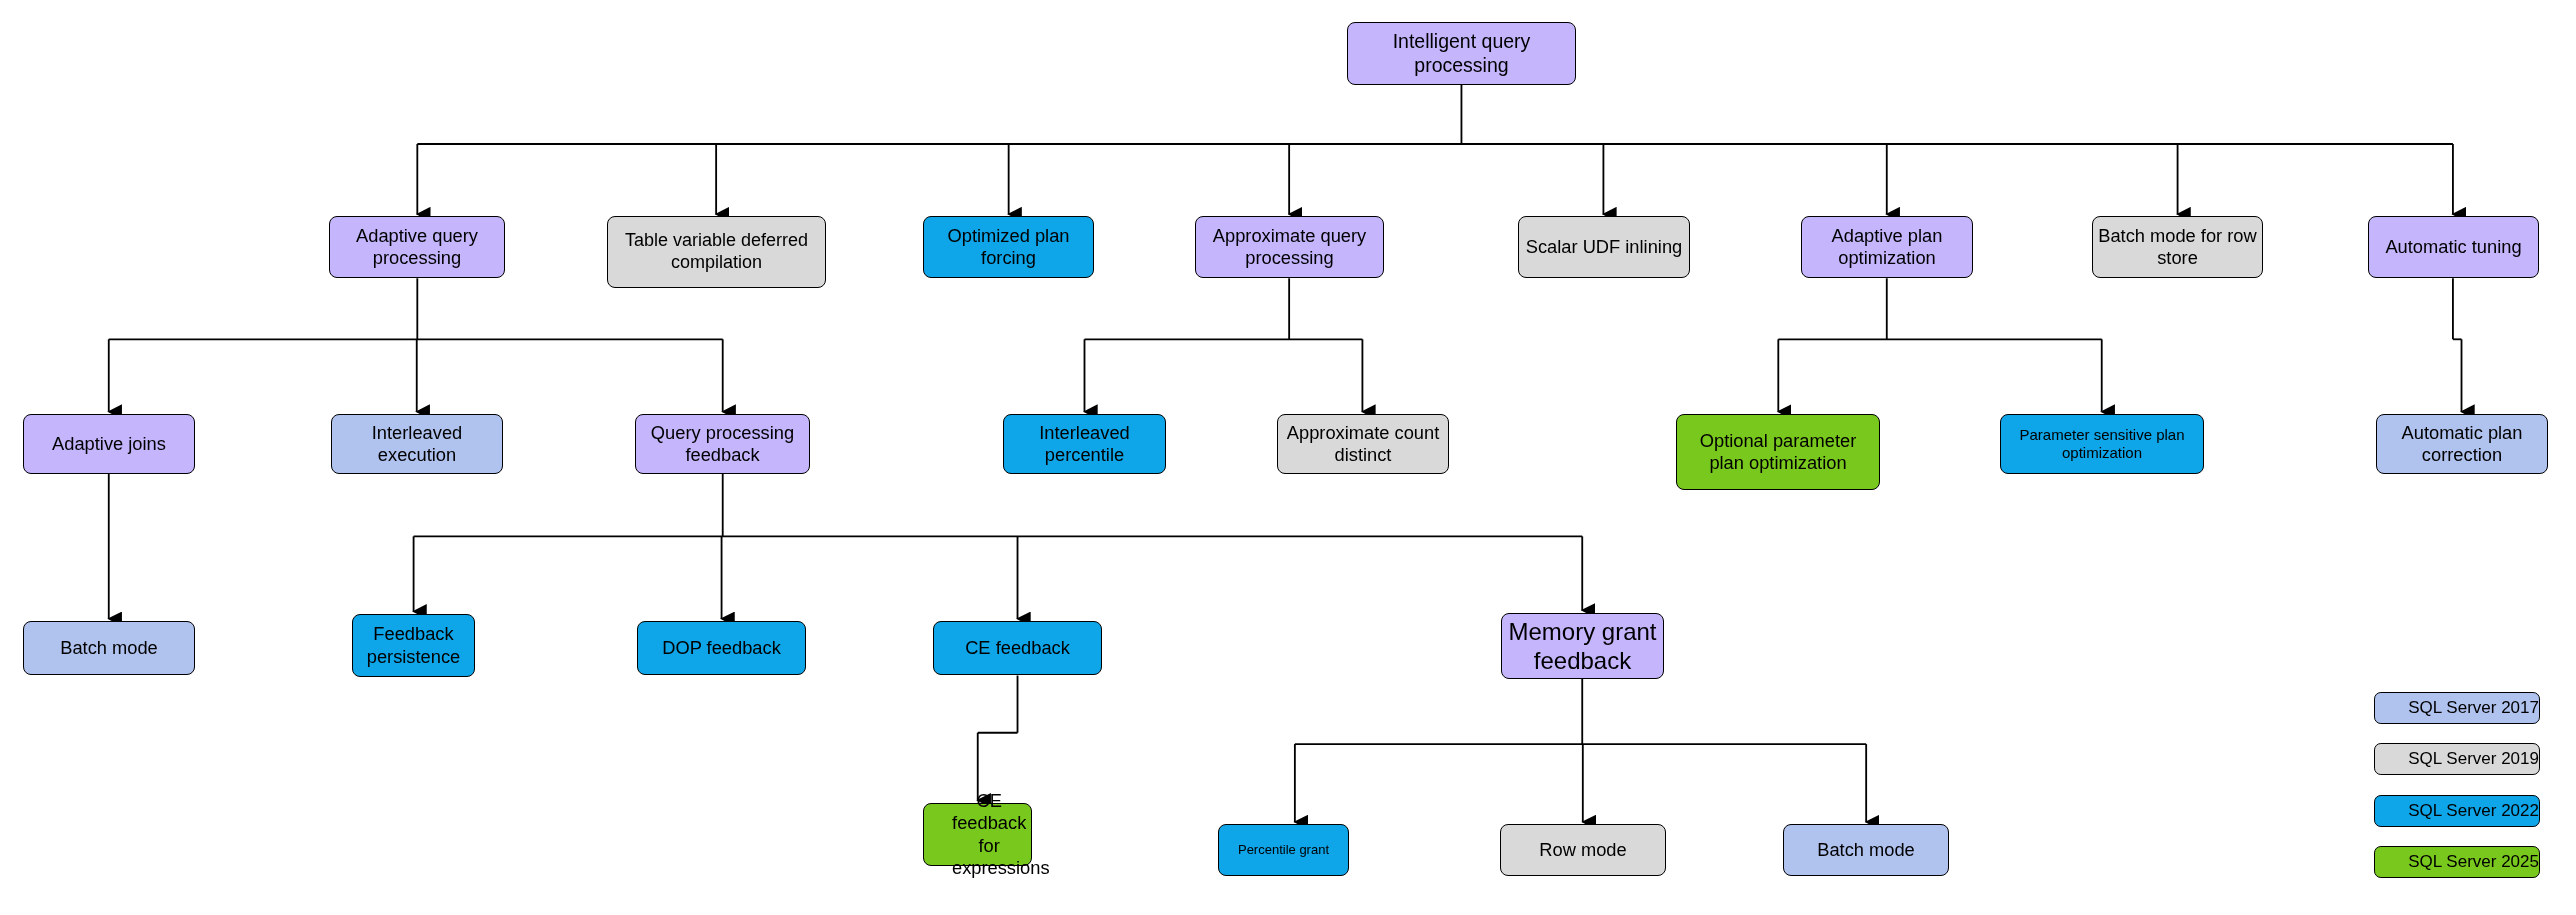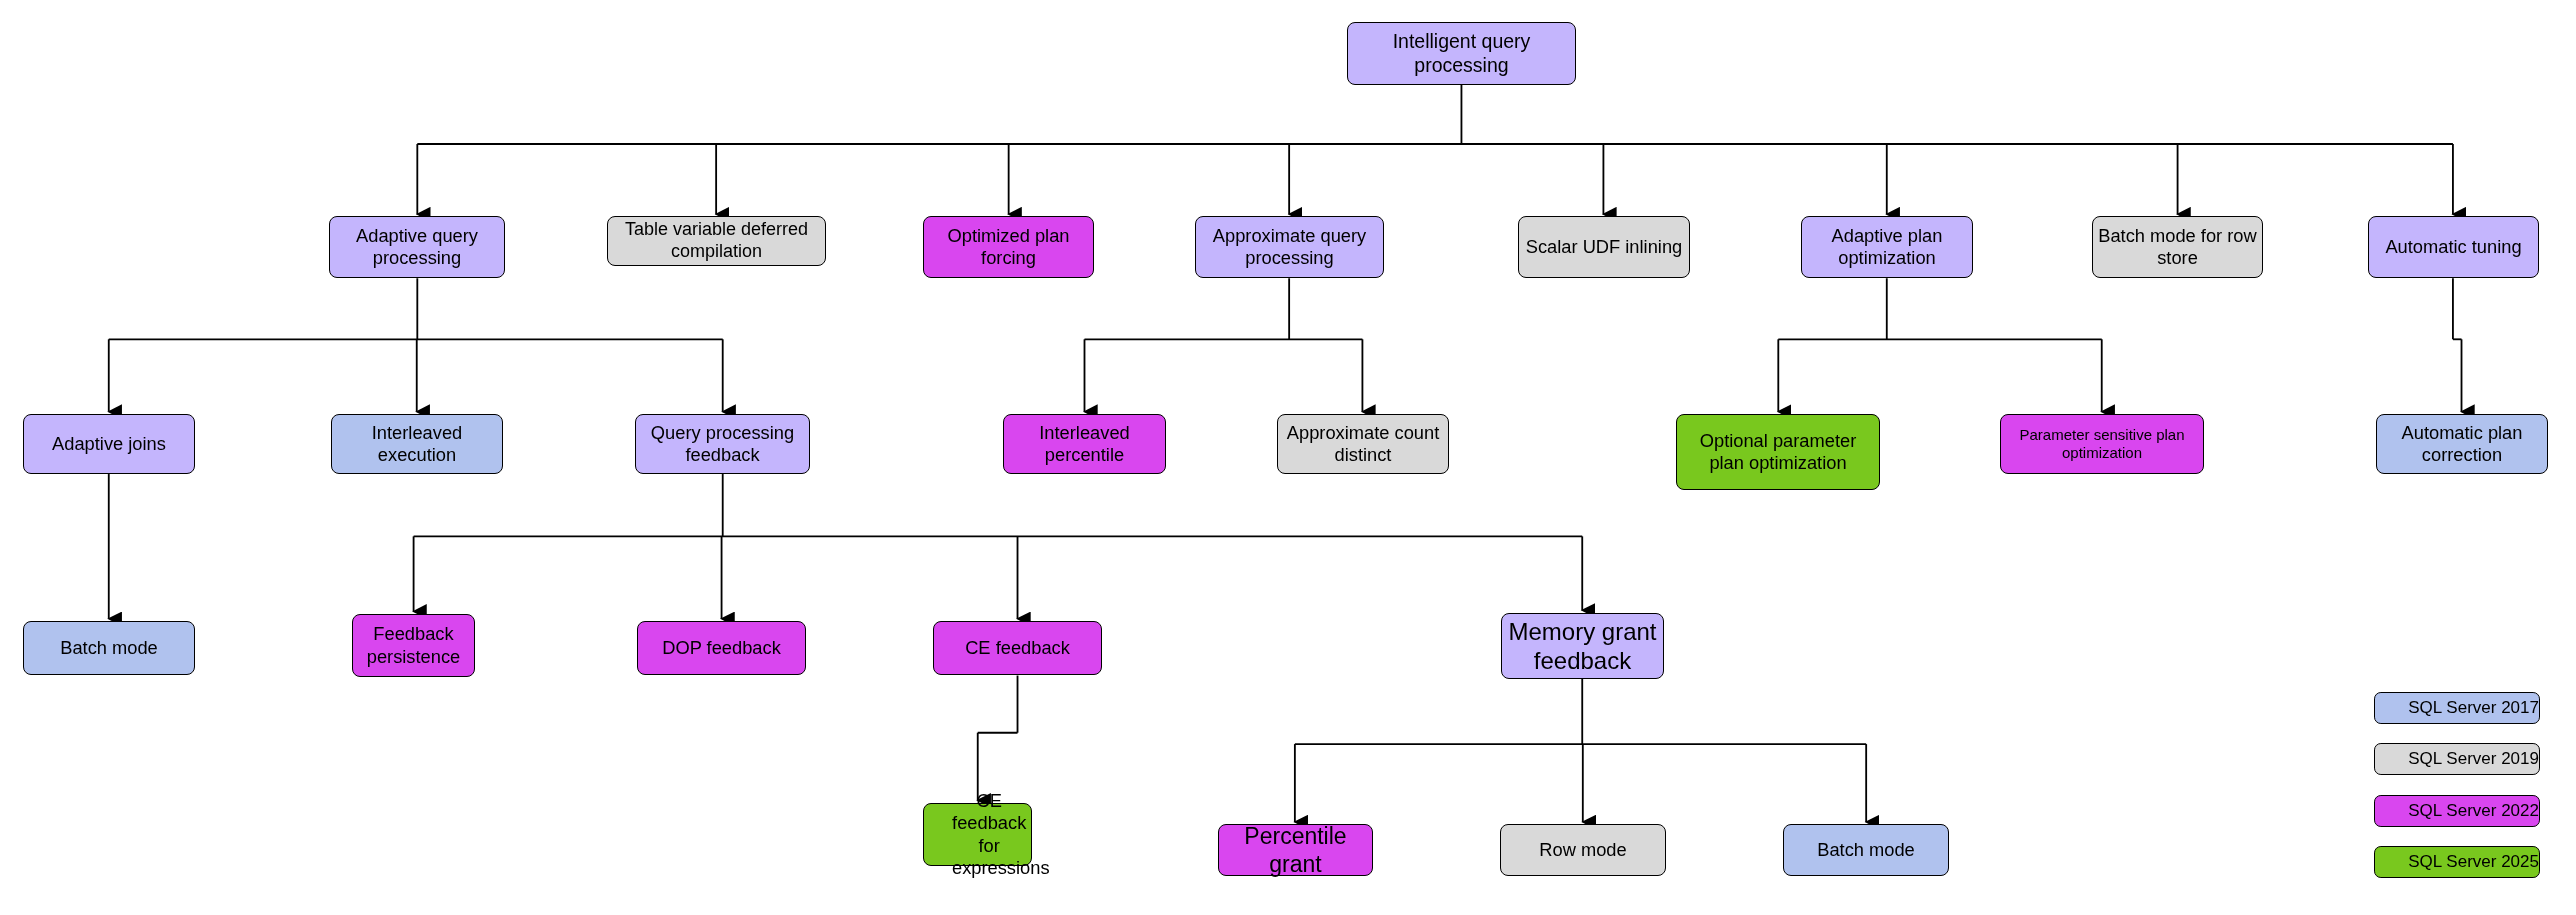--- a/index.html
+++ b/index.html
@@ -16,21 +16,21 @@
     justify-content:center;
     text-align:center;
     line-height:1.22;
     color:#000;
     padding:2.3px 4.6px;
     background:#ffffff;
   }
   .node .lbl{display:block;width:100%;}
   .n2017{background:#B0C2EE;}
   .n2019{background:#D9D9D9;}
-  .n2022{background:#d946ef;}
+  .n2022{background:#0ea5e9;}
   .n2025{background:#79C81E;}
   .nplain{background:#c4b5fd;font-weight:normal;}
   .legend-item{
     position:absolute;
     box-sizing:border-box;
     border:1.7px solid #000;
     border-radius:6.9px;
     display:flex;align-items:center;justify-content:flex-end;
     padding-left:8px;
     font-size:17px;
@@ -92,21 +92,21 @@
       </g>
   </svg>
 
   <div id="nodes-layer">
       <div class="node nplain" style="left: 1347px; top: 22px; width: 229px; height: 63px; font-size: 19.5px;">
         <span class="lbl">Intelligent query processing</span>
       </div>
       <div class="node nplain" style="left: 329px; top: 216px; width: 176px; height: 62px; font-size: 18.3px;">
         <span class="lbl">Adaptive query processing</span>
       </div>
-      <div class="node n2019" style="left: 607px; top: 216px; width: 219px; height: 50px; font-size: 18px;">
+      <div class="node n2019" style="left: 607px; top: 216px; width: 219px; height: 72px; font-size: 18px;">
         <span class="lbl">Table variable deferred compilation</span>
       </div>
       <div class="node n2022" style="left: 923px; top: 216px; width: 171px; height: 62px; font-size: 18.3px;">
         <span class="lbl">Optimized plan forcing</span>
       </div>
       <div class="node nplain" style="left: 1195px; top: 216px; width: 189px; height: 62px; font-size: 18.3px;">
         <span class="lbl">Approximate query processing</span>
       </div>
       <div class="node n2019" style="left: 1518px; top: 216px; width: 172px; height: 62px; font-size: 18.3px;">
         <span class="lbl">Scalar UDF inlining</span>
@@ -155,21 +155,21 @@
       </div>
       <div class="node n2022" style="left: 933px; top: 621px; width: 169px; height: 54px; font-size: 18.3px;">
         <span class="lbl">CE feedback</span>
       </div>
       <div class="node nplain" style="left: 1501px; top: 613px; width: 163px; height: 66px; font-size: 24px;">
         <span class="lbl">Memory grant feedback</span>
       </div>
       <div class="node n2025" style="left: 923px; top: 803px; width: 109px; height: 63px; font-size: 18.3px; padding-left: 28px;">
         <span class="lbl">CE feedback for expressions</span>
       </div>
-      <div class="node n2022" style="left: 1218px; top: 824px; width: 155px; height: 52px; font-size: 23px;">
+      <div class="node n2022" style="left: 1218px; top: 824px; width: 131px; height: 52px; font-size: 13px;">
         <span class="lbl">Percentile grant</span>
       </div>
       <div class="node n2019" style="left: 1500px; top: 824px; width: 166px; height: 52px; font-size: 18.3px;">
         <span class="lbl">Row mode</span>
       </div>
       <div class="node n2017" style="left: 1783px; top: 824px; width: 166px; height: 52px; font-size: 18.3px;">
         <span class="lbl">Batch mode</span>
       </div>
     </div>
   <div id="legend-layer">

